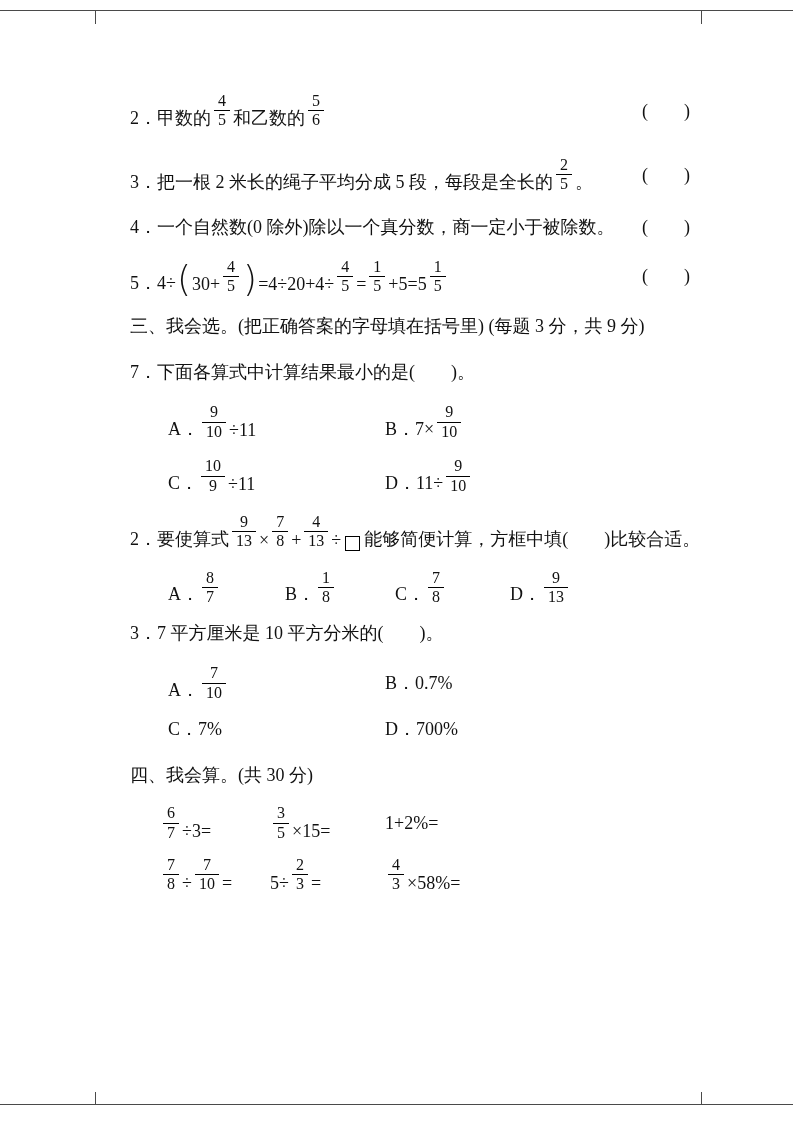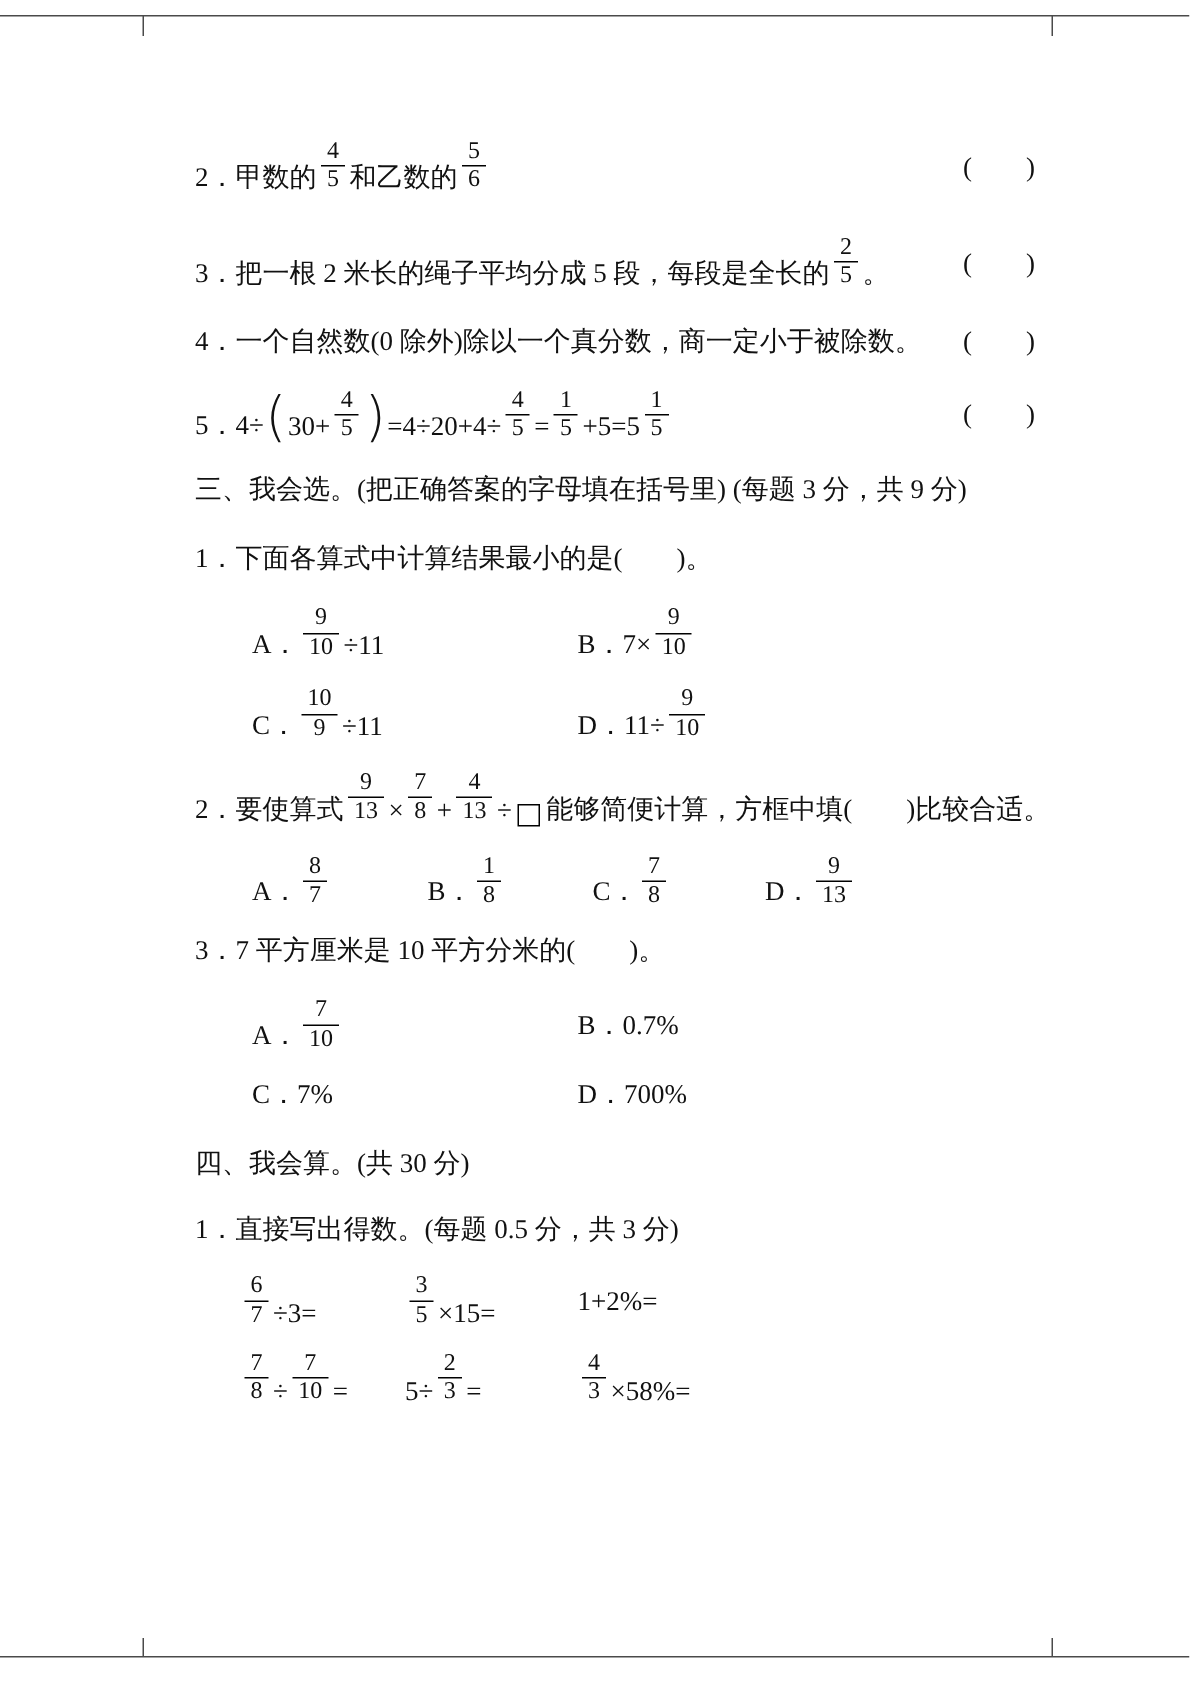--- a/index.html
+++ b/index.html
@@ -153,21 +153,21 @@
     <div class="line" data-name="section-3-heading">
       <span class="cols" data-name="line-columns">
         <span class="col" data-name="line-column">
           <span data-name="text-run">三、我会选。(把正确答案的字母填在括号里) (每题 3 分，共 9 分)</span>
         </span>
       </span>
     </div>
     <div class="line" data-name="mc-q1">
       <span class="cols" data-name="line-columns">
         <span class="col" data-name="line-column">
-          <span data-name="text-run">1．下面各算式中计算结果最小的是(　　)。</span>
+          <span data-name="text-run">7．下面各算式中计算结果最小的是(　　)。</span>
         </span>
       </span>
     </div>
     <div class="line" data-name="mc-q1-options-ab">
       <span class="cols" data-name="line-columns">
         <span class="col" data-name="line-column">
           <span data-name="text-run">A．</span>
           <span class="frac" data-name="fraction">
             <span class="num" data-name="fraction-numerator">9</span>
             <span class="den" data-name="fraction-denominator">10</span>
@@ -289,27 +289,20 @@
         </span>
       </span>
     </div>
     <div class="line" data-name="section-4-heading">
       <span class="cols" data-name="line-columns">
         <span class="col" data-name="line-column">
           <span data-name="text-run">四、我会算。(共 30 分)</span>
         </span>
       </span>
     </div>
-    <div class="line" data-name="calc-instruction">
-      <span class="cols" data-name="line-columns">
-        <span class="col" data-name="line-column">
-          <span data-name="text-run">1．直接写出得数。(每题 0.5 分，共 3 分)</span>
-        </span>
-      </span>
-    </div>
     <div class="line" data-name="calc-row-1">
       <span class="cols" data-name="line-columns">
         <span class="col" data-name="line-column">
           <span class="frac" data-name="fraction">
             <span class="num" data-name="fraction-numerator">6</span>
             <span class="den" data-name="fraction-denominator">7</span>
           </span>
           <span data-name="text-run">÷3=</span>
         </span>
         <span class="col" data-name="line-column">

